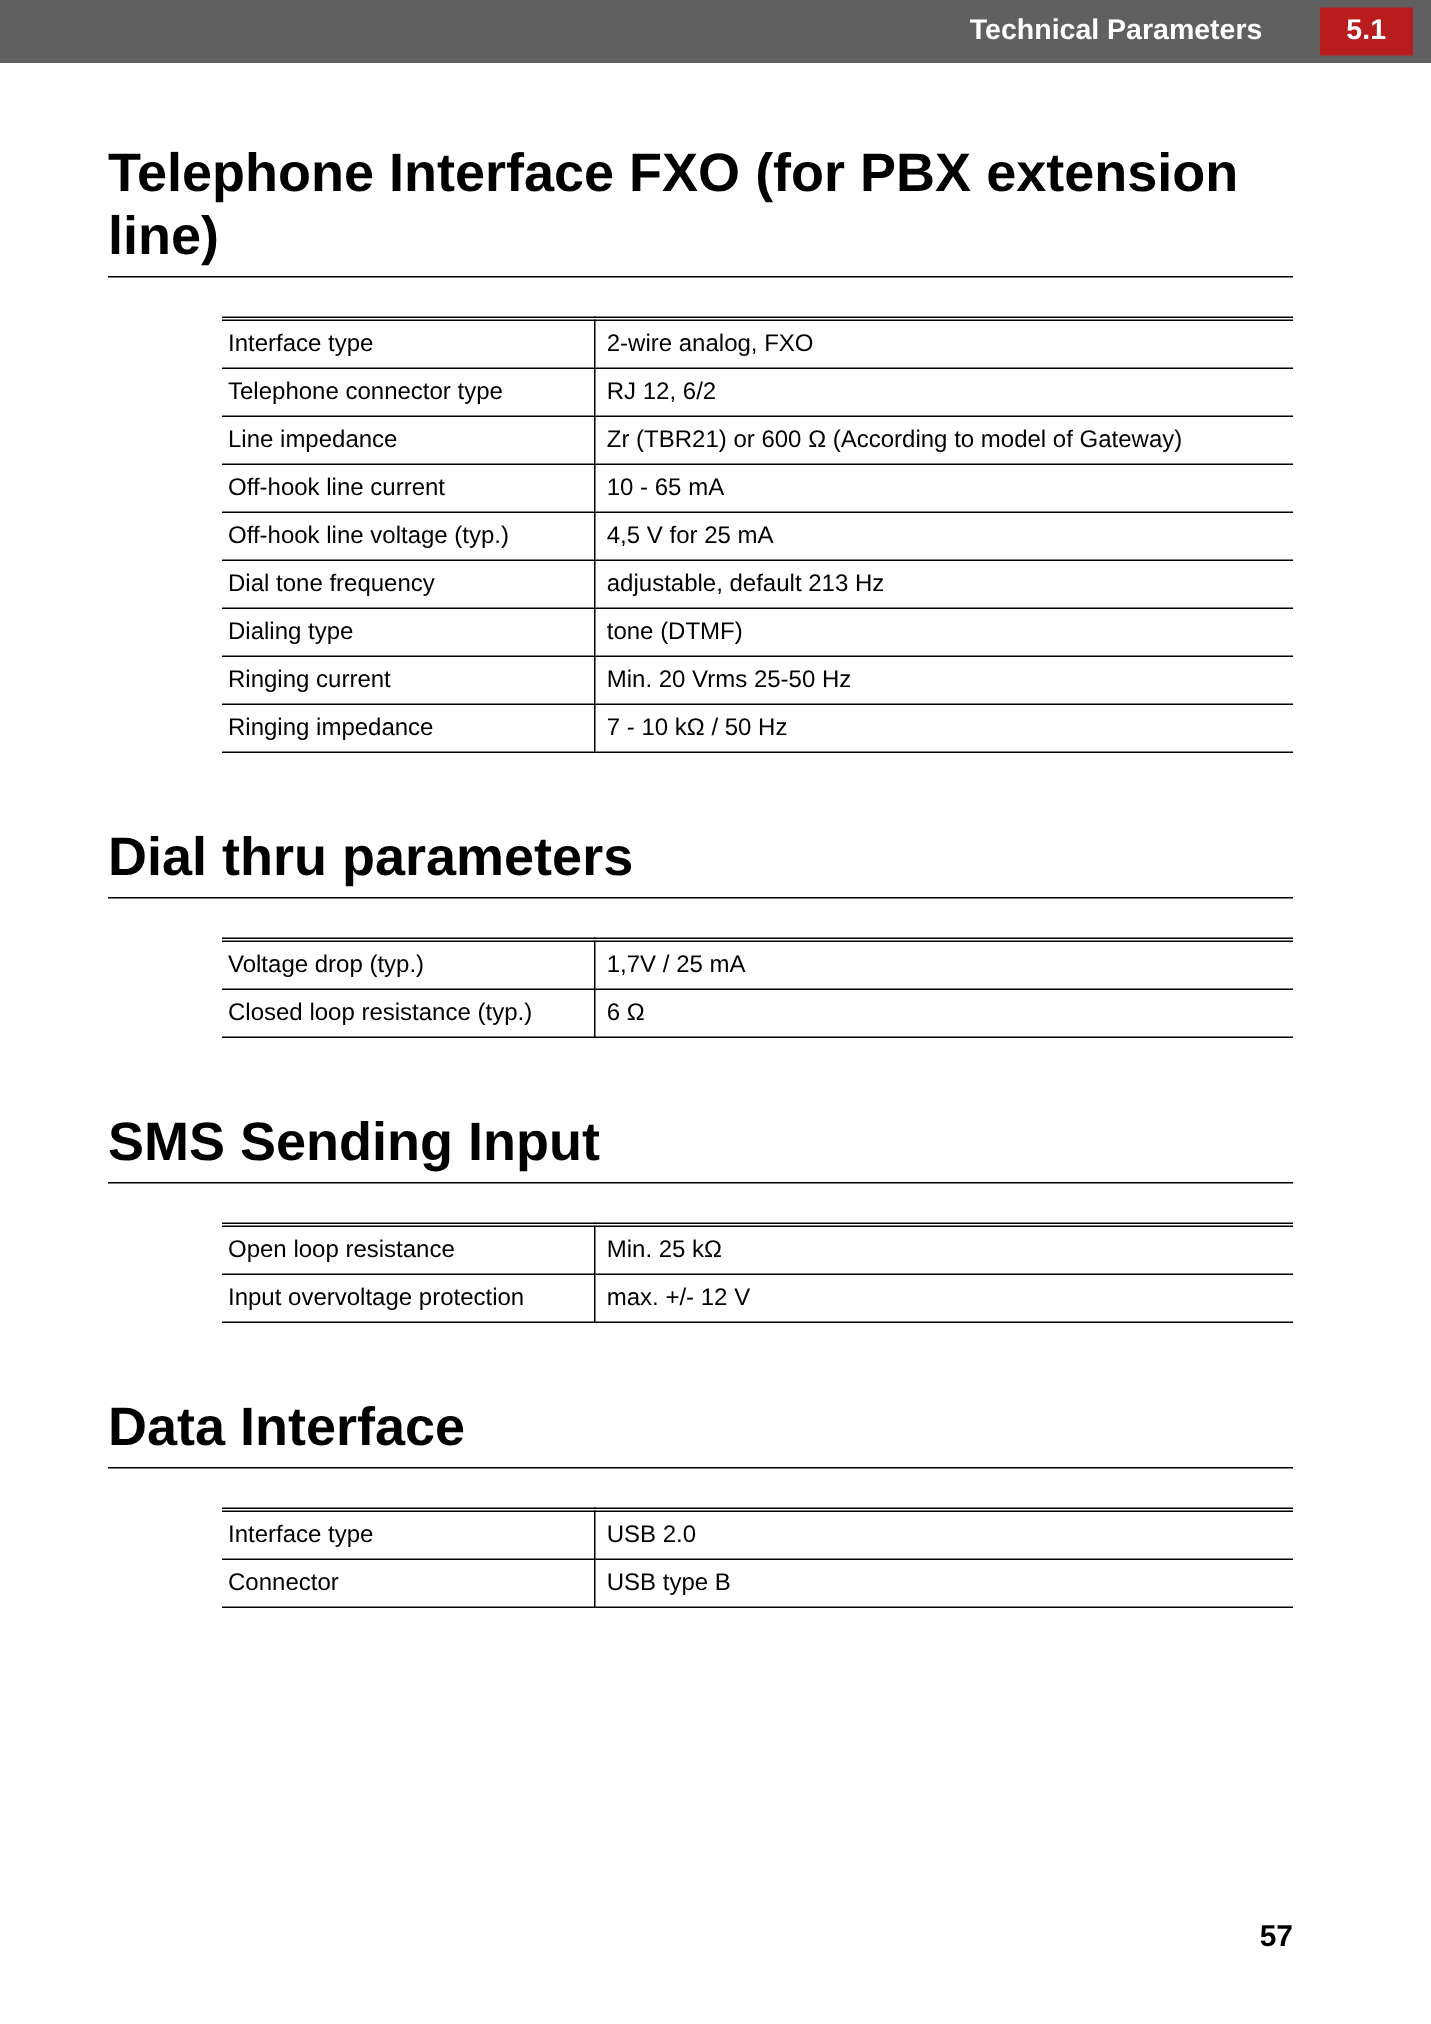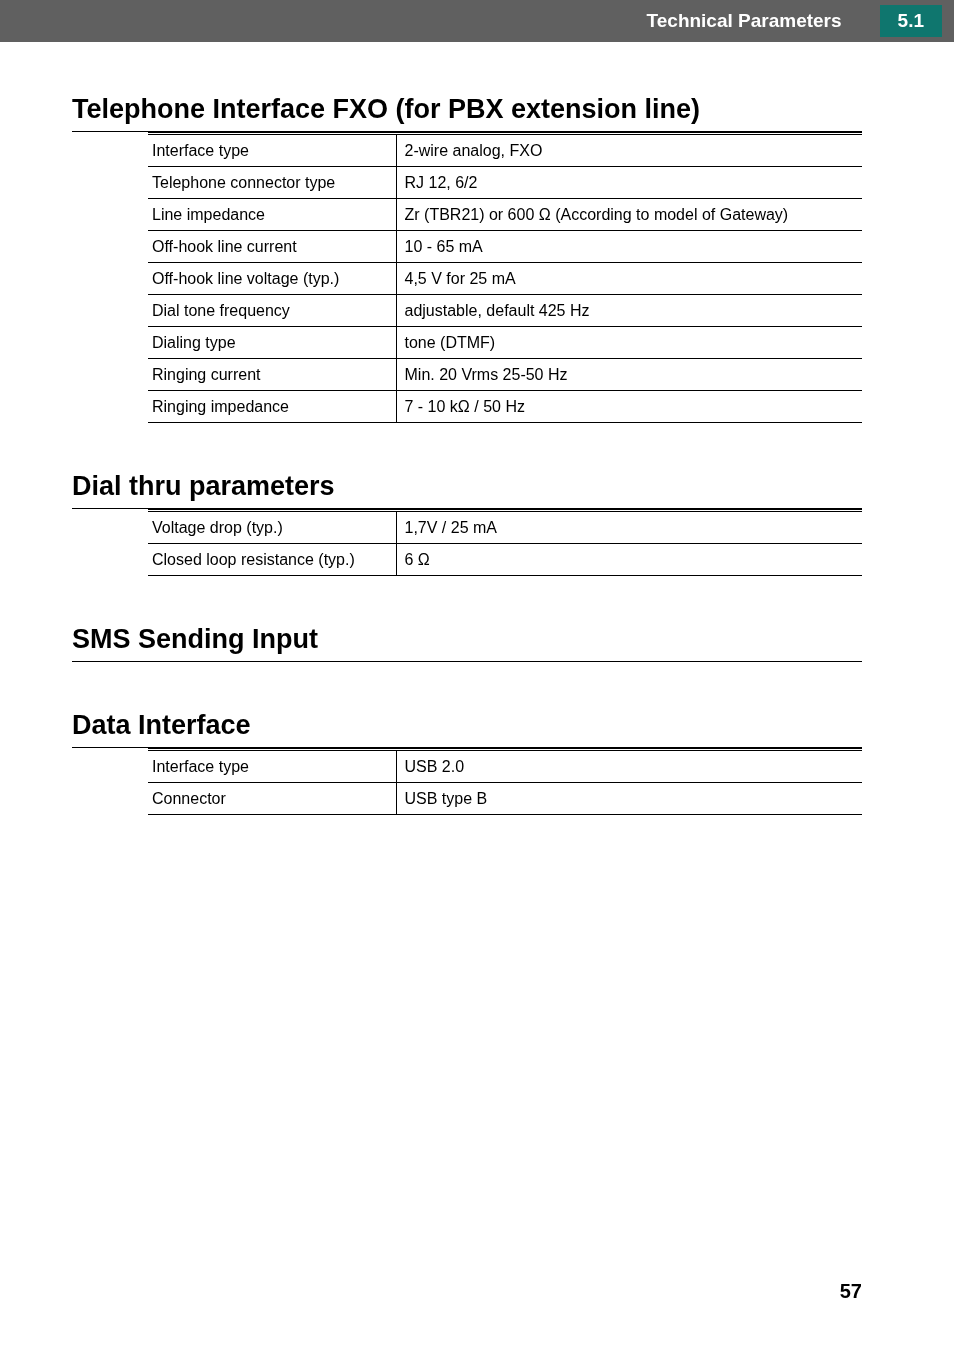--- a/index.html
+++ b/index.html
@@ -19,36 +19,37 @@
     padding-right: 12px;
     gap: 38px;
   }
   .header-title {
     color: #fff;
     font-weight: bold;
     font-size: 19px;
     text-align: center;
   }
   .header-box {
-    background: #0f766e;
+    background: #b91c1c;
     color: #fff;
     font-weight: bold;
     font-size: 19px;
     padding: 5px 18px;
   }
   .content {
     padding: 0 92px 0 72px;
   }
   .section-heading {
-    font-size: 27px;
+    font-size: 36px;
     font-weight: bold;
     color: #000;
     border-bottom: 1.5px solid #000;
     padding-bottom: 6px;
     margin-top: 48px;
+    margin-bottom: 26px;
   }
   .section-heading.first { margin-top: 52px; }
   .tbl-wrap { padding-left: 76px; }
   table {
     width: 100%;
     border-collapse: collapse;
     border-top: 3px double #000;
   }
   tr { }
   td {
@@ -102,21 +103,21 @@
       <tr>
             <td class="col1">Off-hook line current</td>
             <td class="col2">10 - 65 mA</td>
           </tr>
       <tr>
             <td class="col1">Off-hook line voltage (typ.)</td>
             <td class="col2">4,5 V for 25 mA</td>
           </tr>
       <tr>
             <td class="col1">Dial tone frequency</td>
-            <td class="col2">adjustable, default 425 Hz</td>
+            <td class="col2">adjustable, default 213 Hz</td>
           </tr>
       <tr>
             <td class="col1">Dialing type</td>
             <td class="col2">tone (DTMF)</td>
           </tr>
       <tr>
             <td class="col1">Ringing current</td>
             <td class="col2">Min. 20 Vrms 25-50 Hz</td>
           </tr>
       <tr>
@@ -140,20 +141,28 @@
             <td class="col2">6 Ω</td>
           </tr>
     </tbody>
       </table>
   </div>
 
   <h2 class="section-heading">SMS Sending Input</h2>
   <div class="tbl-wrap">
     <table>
       <tbody>
+      <tr>
+            <td class="col1">Open loop resistance</td>
+            <td class="col2">Min. 25 kΩ</td>
+          </tr>
+      <tr>
+            <td class="col1">Input overvoltage protection</td>
+            <td class="col2">max. +/- 12 V</td>
+          </tr>
     </tbody>
       </table>
   </div>
 
   <h2 class="section-heading">Data Interface</h2>
   <div class="tbl-wrap">
     <table>
       <tbody>
           <tr>
             <td class="col1">Interface type</td>

